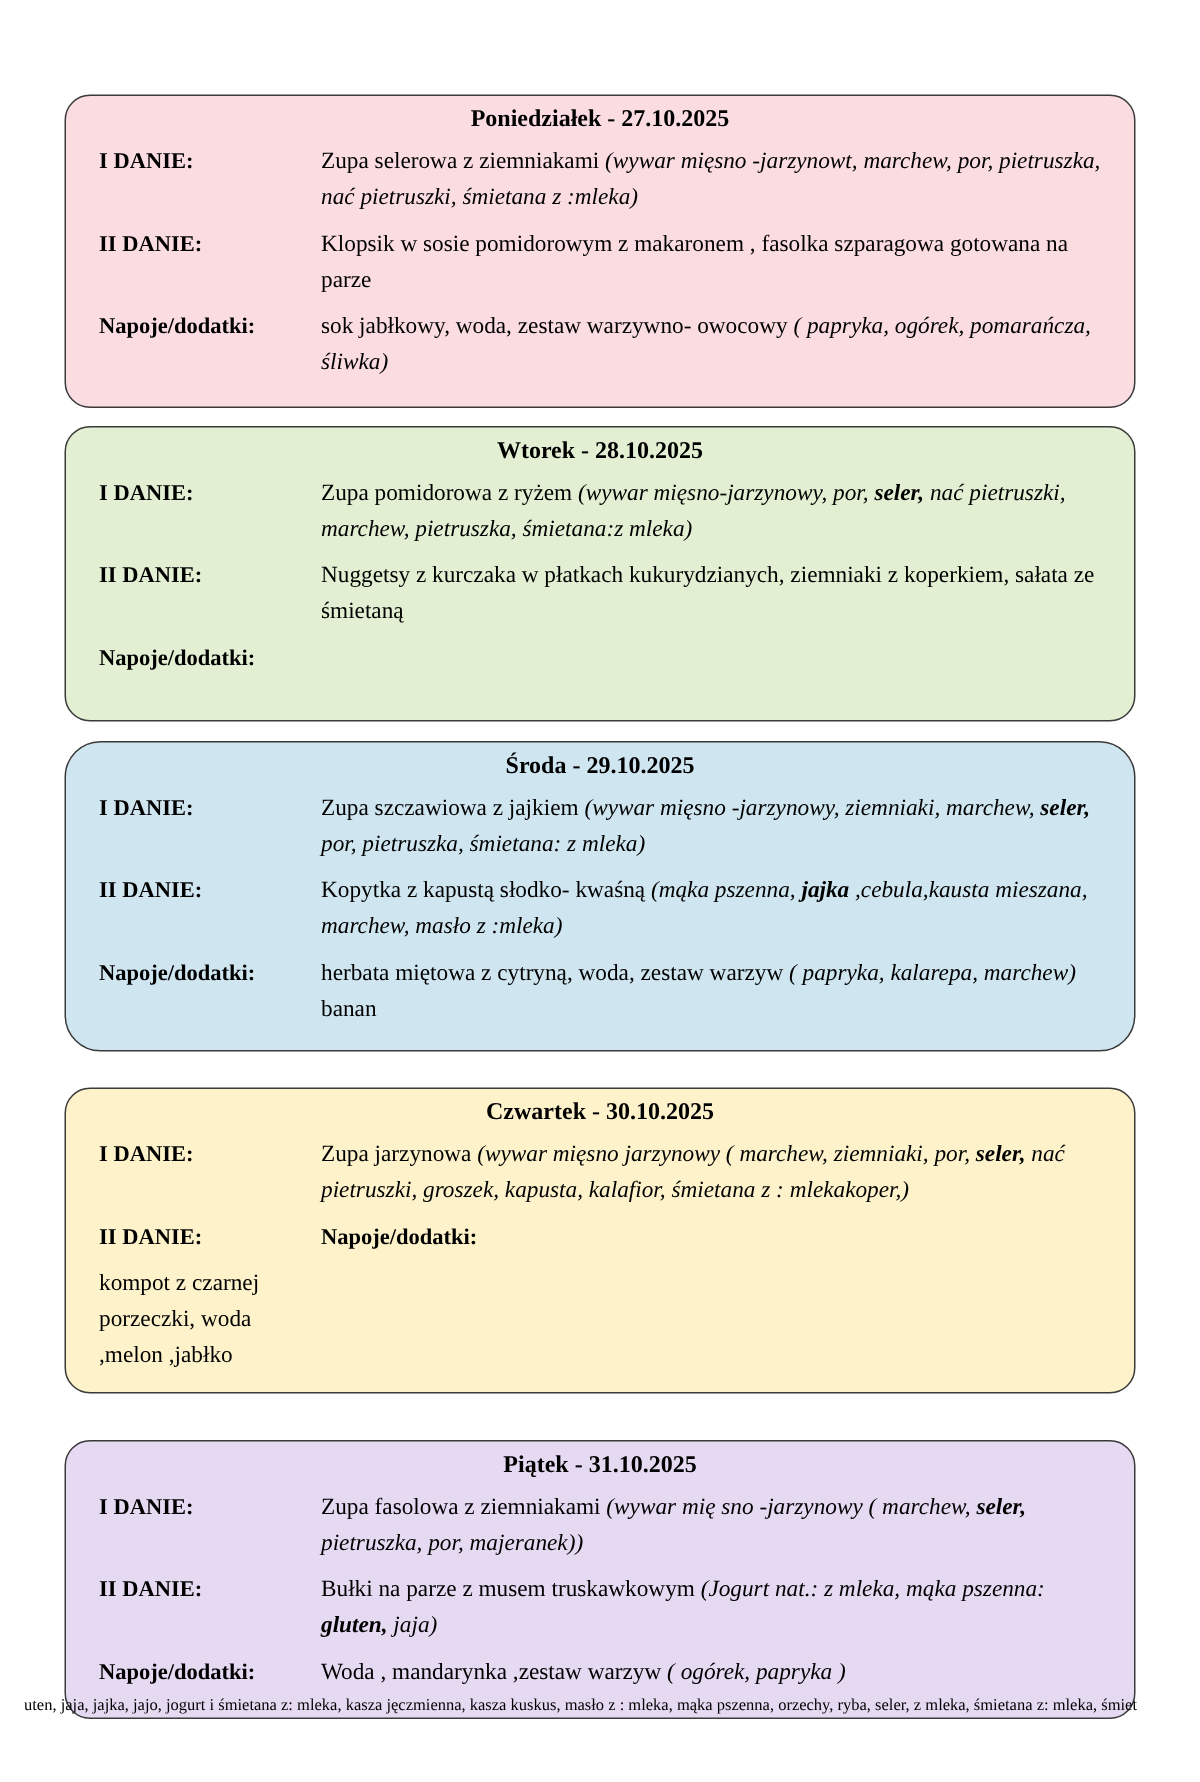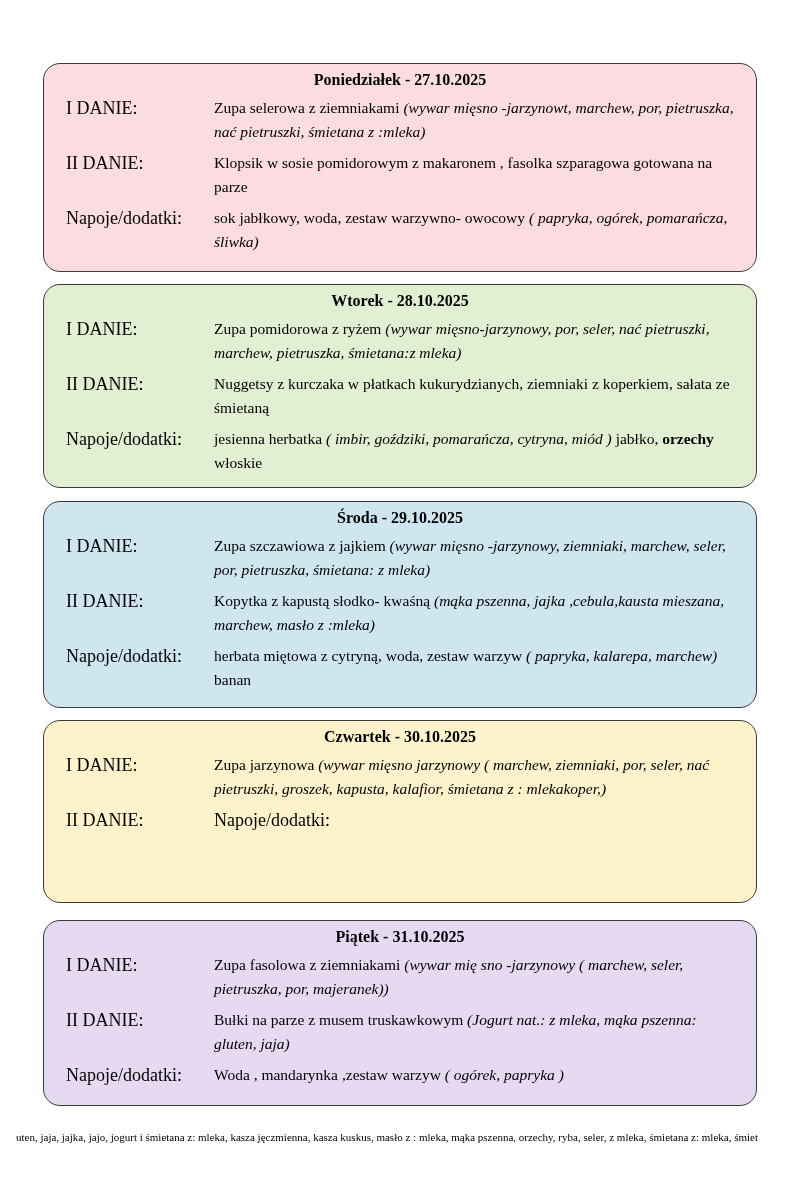--- a/index.html
+++ b/index.html
@@ -12,40 +12,40 @@
   }
   .page { position:relative; width:800px; height:1188px; }
   .cards { position:absolute; top:63px; left:43px; width:714px; }
   .card {
     border:1.6px solid #3b3b3b;
     border-radius:17px;
     padding:5px 22px 12px 22px;
   }
   .c0 { min-height:209px; margin-bottom:12px; }
   .c1 { min-height:197px; margin-bottom:13px; }
-  .c2 { min-height:207px; margin-bottom:12px; }
-  .c3 { min-height:183px; margin-bottom:17px; }
+  .c2 { min-height:207px; margin-bottom:24px;border-radius:24px; }
+  .c3 { min-height:183px; margin-bottom:31px; }
   .c4 { min-height:186px; }
   .card-title {
     text-align:center;
     font-size:16px;
     font-weight:bold;
     margin:2px 0 7px 0;
   }
   .rows {
     display:grid;
     grid-template-columns:148px 1fr;
     row-gap:7px;
   }
-  .label { font-weight:normal; font-size:18px; line-height:24px; }
+  .label { font-weight:bold; font-size:15px; line-height:24px; }
   .content { font-size:15.5px; line-height:24px; }
   .st-n { font-style:normal; font-weight:normal; }
   .st-i { font-style:italic; }
   .st-b { font-weight:bold; }
-  .st-bi { font-weight:normal; font-style:italic; }
+  .st-bi { font-weight:bold; font-style:italic; }
   .footer {
     position:absolute;
     top:1130px; left:16px;
     white-space:nowrap;
     font-size:11px;
     line-height:14px;
   }
 </style>
 </head>
 <body>
@@ -66,21 +66,20 @@
     </section>
 
     <section class="card c1" style="background-color: rgb(226, 239, 210);">
       <h2 class="card-title">Wtorek - 28.10.2025</h2>
       <div class="rows">
         <div class="label">I DANIE:</div>
         <div class="content"><span class="st-n">Zupa pomidorowa z ryżem </span><span class="st-i">(wywar mięsno-jarzynowy, por, </span><span class="st-bi">seler,</span><span class="st-i"> nać pietruszki, marchew, pietruszka, śmietana:z mleka)</span></div>
         <div class="label">II DANIE:</div>
         <div class="content"><span class="st-n">Nuggetsy z kurczaka w płatkach kukurydzianych, ziemniaki z koperkiem, sałata ze śmietaną</span></div>
         <div class="label">Napoje/dodatki:</div>
-        <div class="content"><span class="st-n">jesienna herbatka </span><span class="st-i">( imbir, goździki, pomarańcza, cytryna, miód ) </span><span class="st-n">jabłko, </span><span class="st-b">orzechy</span><span class="st-n"> włoskie</span></div>
       </div>
     </section>
 
     <section class="card c2" style="background-color: rgb(207, 229, 240);">
       <h2 class="card-title">Środa - 29.10.2025</h2>
       <div class="rows">
         <div class="label">I DANIE:</div>
         <div class="content"><span class="st-n">Zupa szczawiowa z jajkiem </span><span class="st-i">(wywar mięsno -jarzynowy, ziemniaki, marchew, </span><span class="st-bi">seler,</span><span class="st-i"> por, pietruszka, śmietana: z mleka)</span></div>
         <div class="label">II DANIE:</div>
         <div class="content"><span class="st-n">Kopytka z kapustą słodko- kwaśną </span><span class="st-i">(mąka pszenna, </span><span class="st-bi">jajka</span><span class="st-i"> ,cebula,kausta mieszana, marchew, masło z :mleka)</span></div>
@@ -89,20 +88,21 @@
       </div>
     </section>
 
     <section class="card c3" style="background-color: rgb(253, 242, 202);">
       <h2 class="card-title">Czwartek - 30.10.2025</h2>
       <div class="rows">
         <div class="label">I DANIE:</div>
         <div class="content"><span class="st-n">Zupa jarzynowa </span><span class="st-i">(wywar mięsno jarzynowy ( marchew, ziemniaki, por, </span><span class="st-bi">seler,</span><span class="st-i"> nać pietruszki, groszek, kapusta, kalafior, śmietana z : mlekakoper,)</span></div>
         <div class="label">II DANIE:</div>
         <div class="label">Napoje/dodatki:</div>
+        <div class="content"><span class="st-n">kompot z czarnej porzeczki, woda ,melon ,jabłko</span></div>
       </div>
     </section>
 
     <section class="card c4" style="background-color: rgb(229, 218, 242); margin-top: 10px;">
       <h2 class="card-title">Piątek - 31.10.2025</h2>
       <div class="rows">
         <div class="label">I DANIE:</div>
         <div class="content"><span class="st-n">Zupa fasolowa z ziemniakami </span><span class="st-i">(wywar mię sno -jarzynowy ( marchew, </span><span class="st-bi">seler,</span><span class="st-i"> pietruszka, por, majeranek))</span></div>
         <div class="label">II DANIE:</div>
         <div class="content"><span class="st-n">Bułki na parze z musem truskawkowym </span><span class="st-i">(Jogurt nat.: z mleka, mąka pszenna: </span><span class="st-bi">gluten,</span><span class="st-i"> jaja)</span></div>

